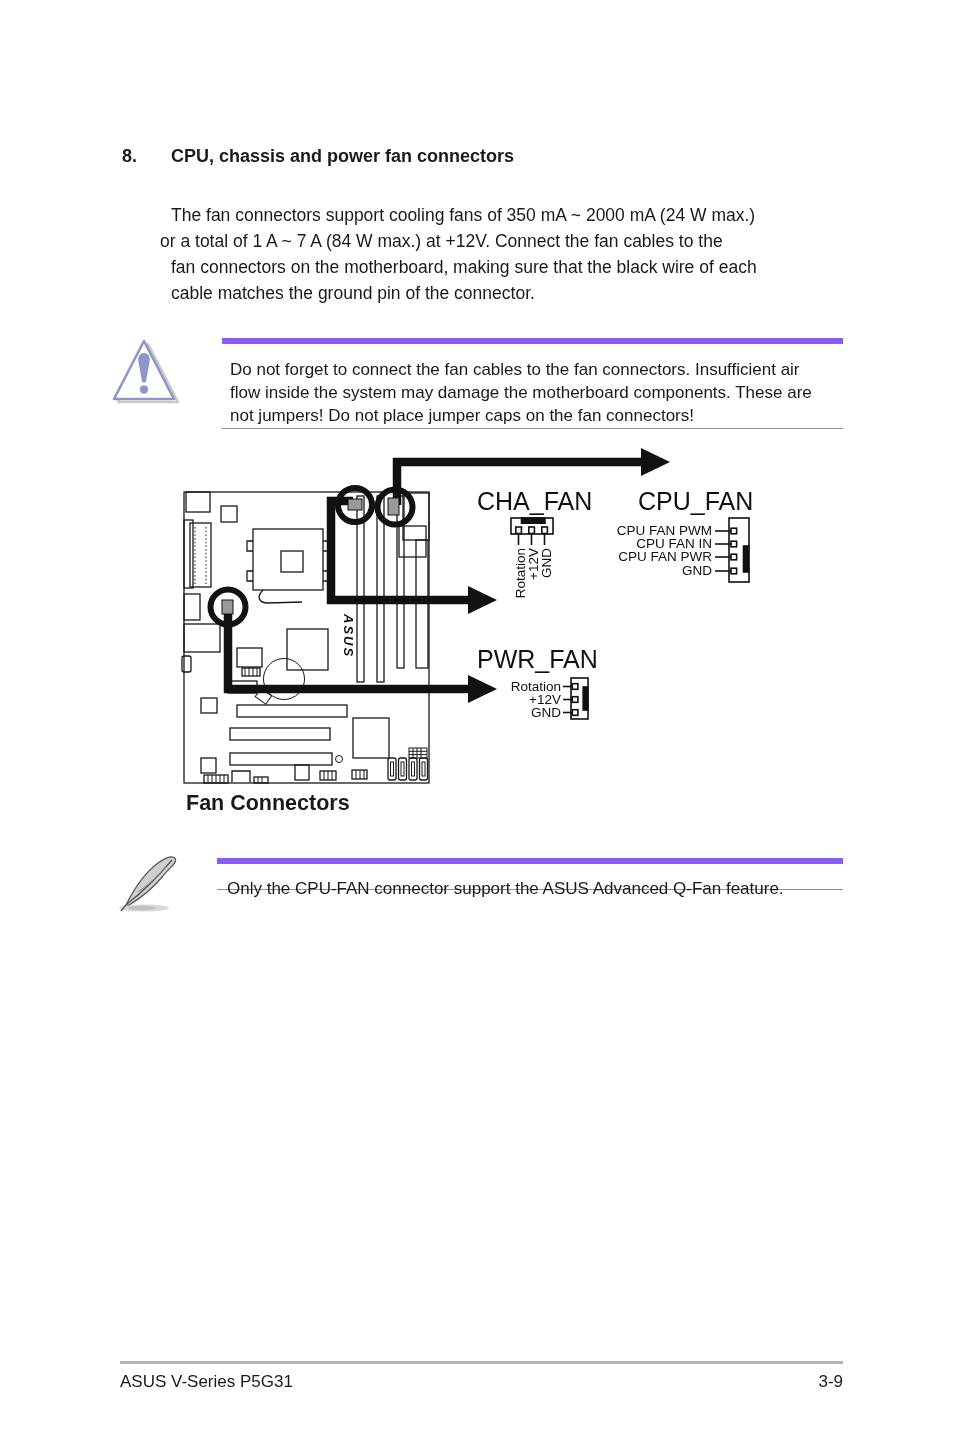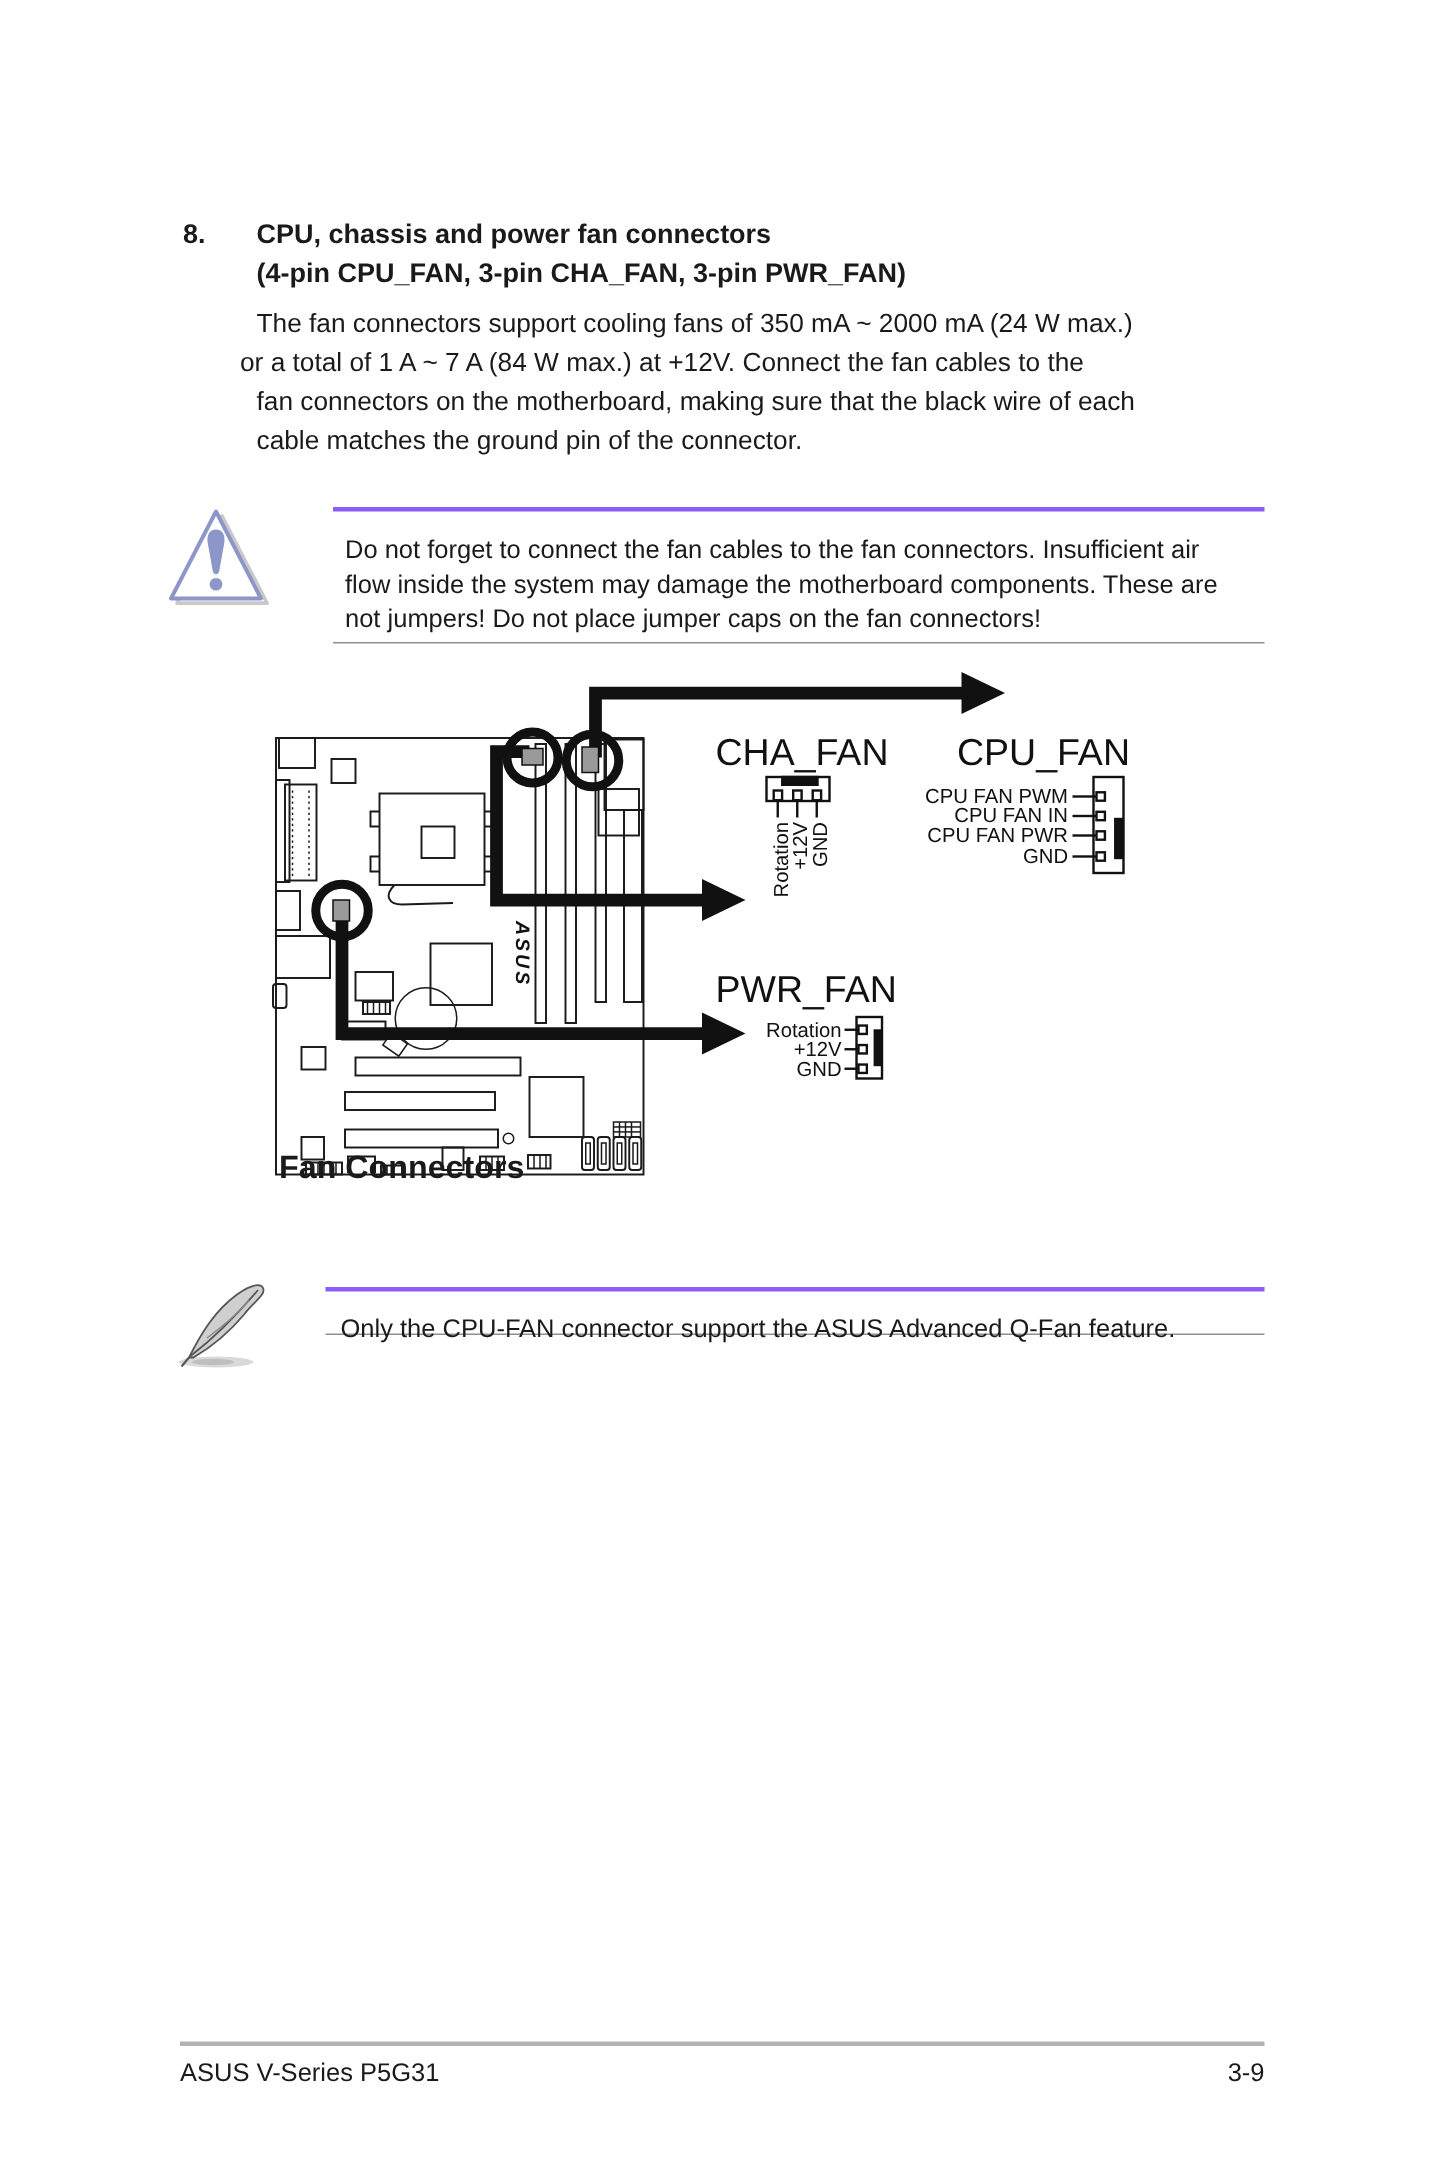--- a/index.html
+++ b/index.html
@@ -1,35 +1,34 @@
 <!DOCTYPE html>
 <html><head>
 <meta charset="utf-8">
 <style>
   html,body{margin:0;padding:0;background:#fff;}
   .page{position:relative;width:954px;height:1438px;background:#fff;overflow:hidden;
         font-family:"Liberation Sans",sans-serif;color:#1a1a1a;}
   .abs{position:absolute;white-space:nowrap;}
   .h1{font-size:18px;font-weight:700;}
   .body-line{font-size:17.5px;}
-  .admon{position:absolute;border-top:3px solid #8b5cf6;border-bottom:1px solid #8f8f8f;box-sizing:border-box;}
+  .admon{position:absolute;border-top:6px solid #8b5cf6;border-bottom:1px solid #8f8f8f;box-sizing:border-box;}
   .admon-text{font-size:17px;line-height:23px;white-space:nowrap;}
   .diagram-title{font-size:21.5px;font-weight:700;}
   .footer-rule{position:absolute;background:#b3b3b3;}
   .footer-text{font-size:17px;}
   svg text{font-family:"Liberation Sans",sans-serif;fill:#111;}
 </style>
 </head>
 <body>
 
 <div class="page">
 
   <div class="abs h1" style="left:122px;top:146px;">8.</div>
   <div class="abs h1" style="left:171px;top:146px;">CPU, chassis and power fan connectors</div>
-  <div class="abs h1" style="left:171px;top:172px;">(4-pin CPU_FAN, 3-pin CHA_FAN, 3-pin PWR_FAN)</div>
 
   <div class="abs body-line" style="left:171px;top:205px;">The fan connectors support cooling fans of 350 mA ~ 2000 mA (24 W max.)</div>
   <div class="abs body-line" style="left:160px;top:231px;">or a total of 1 A ~ 7 A (84 W max.) at +12V. Connect the fan cables to the</div>
   <div class="abs body-line" style="left:171px;top:257px;">fan connectors on the motherboard, making sure that the black wire of each</div>
   <div class="abs body-line" style="left:171px;top:283px;">cable matches the ground pin of the connector.</div>
 
   <svg class="abs" style="left:112px;top:338px;" width="68" height="70" viewBox="0 0 68 70">
     <polygon points="36,6 66,64 6,64" fill="none" stroke="#c9c9c9" stroke-width="2.5" stroke-linejoin="round"></polygon>
     <polygon points="32,3 62,61 2,61" fill="#fff" stroke="#8d96c8" stroke-width="2.6" stroke-linejoin="round"></polygon>
     <path d="M32,15 C27.5,15 25.8,19 26.4,23.5 L29.8,42.5 C30.3,45.5 33.7,45.5 34.2,42.5 L37.6,23.5 C38.2,19 36.5,15 32,15 Z" fill="#8d96c8"></path>
@@ -198,21 +197,21 @@
         <line x1="563" y1="712.5" x2="572" y2="712.5"></line>
         <rect x="571" y="678" width="17" height="41"></rect>
         <rect x="572.3" y="683.7" width="5.6" height="5.6"></rect>
         <rect x="572.3" y="696.7" width="5.6" height="5.6"></rect>
         <rect x="572.3" y="709.7" width="5.6" height="5.6"></rect>
         <rect x="583.2" y="687" width="4.6" height="23" fill="#111"></rect>
       </g>
     </g>
   </svg>
 
-  <div class="abs diagram-title" style="left:186px;top:766px;">Fan Connectors</div>
+  <div class="abs diagram-title" style="left:186px;top:791px;">Fan Connectors</div>
 
   <svg class="abs" style="left:112px;top:850px;" width="78" height="64" viewBox="0 0 78 64">
     <ellipse cx="32" cy="58" rx="25" ry="3.6" fill="#d9d9d9"></ellipse>
     <ellipse cx="30" cy="58" rx="14" ry="2.2" fill="#bfbfbf"></ellipse>
     <path d="M14,55 C22,39 31,24 46,13 C55,6.5 62,5 63.5,9 C65,13.5 57,18 51,26 C41,38 29,48 17,55 Z" fill="#cfcfcf" stroke="#555" stroke-width="1.2"></path>
     <path d="M15,54 C32,41 49,23 60,10" fill="none" stroke="#555" stroke-width="1.2"></path>
     <path d="M26,42 C37,34 47,25 54,17" fill="none" stroke="#8a8a8a" stroke-width="1"></path>
     <line x1="14" y1="55" x2="9" y2="61" stroke="#555" stroke-width="1.4"></line>
   </svg>
 

